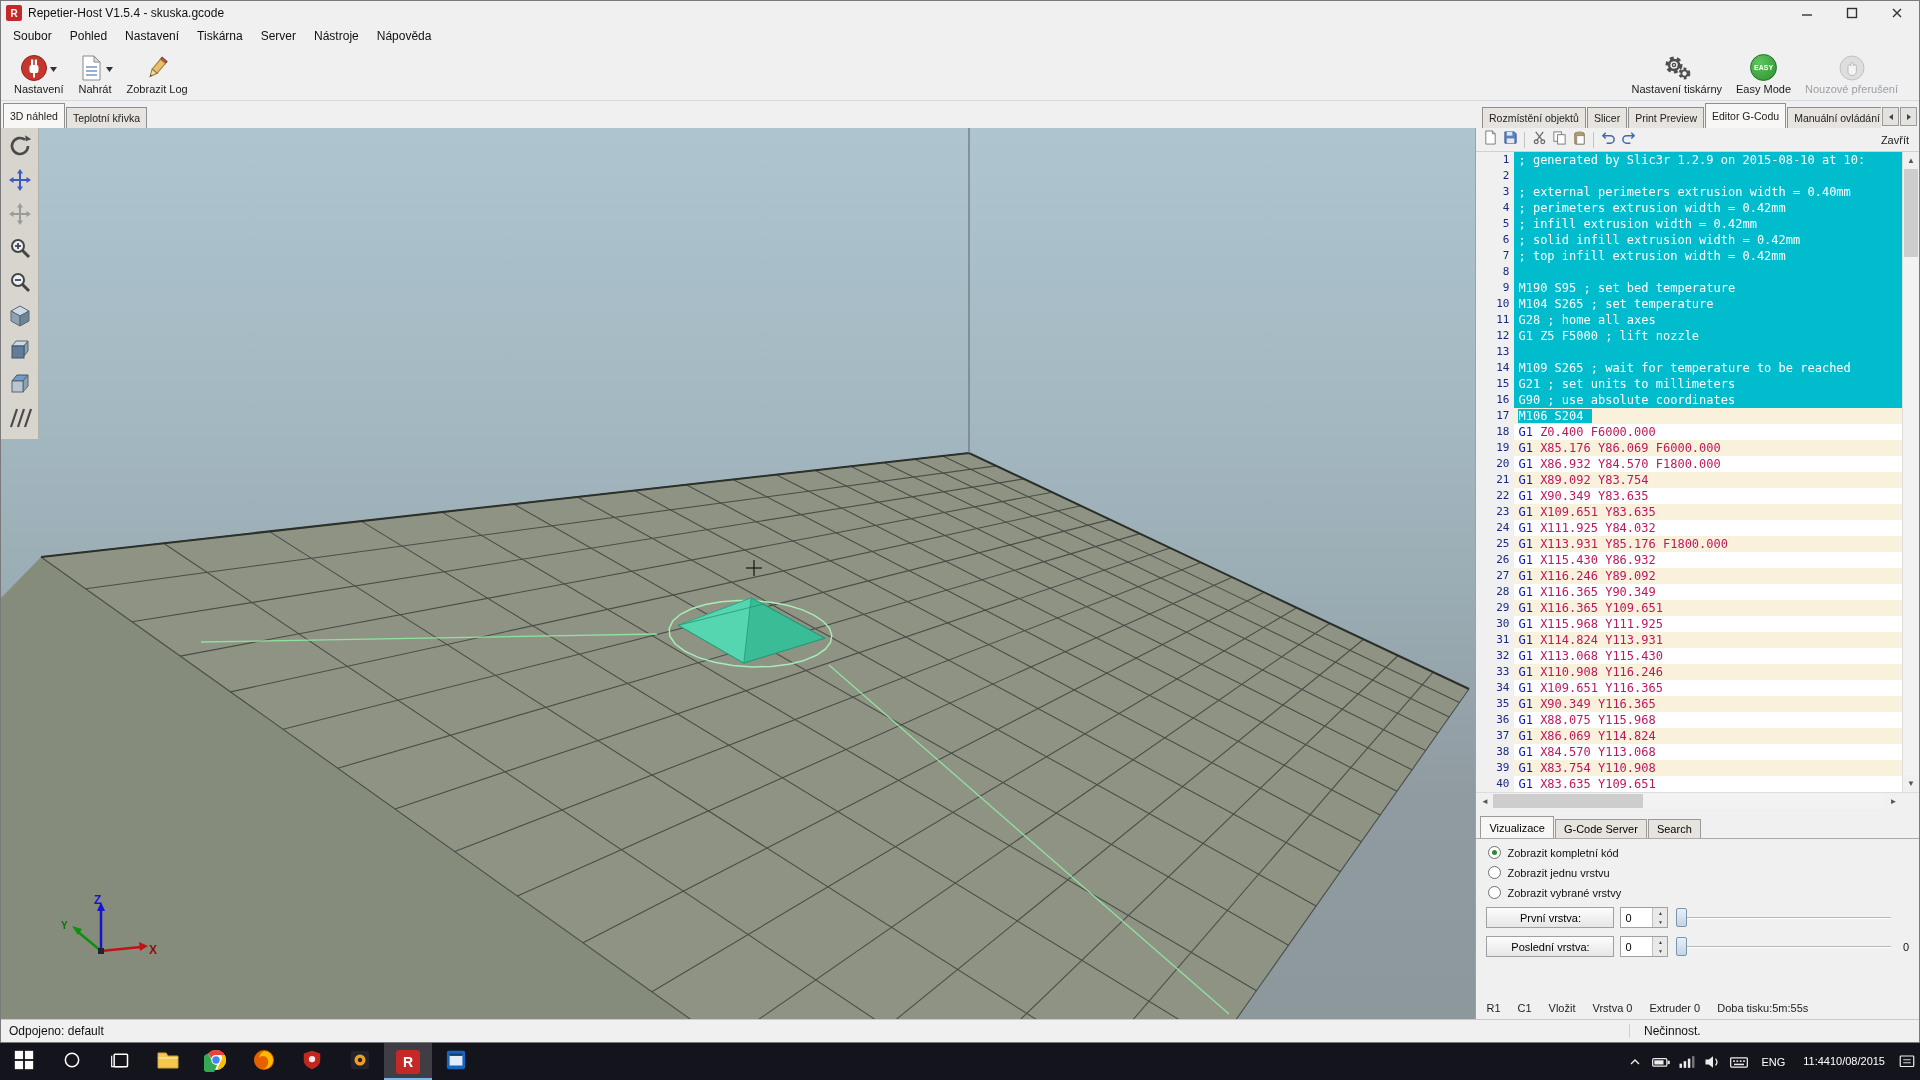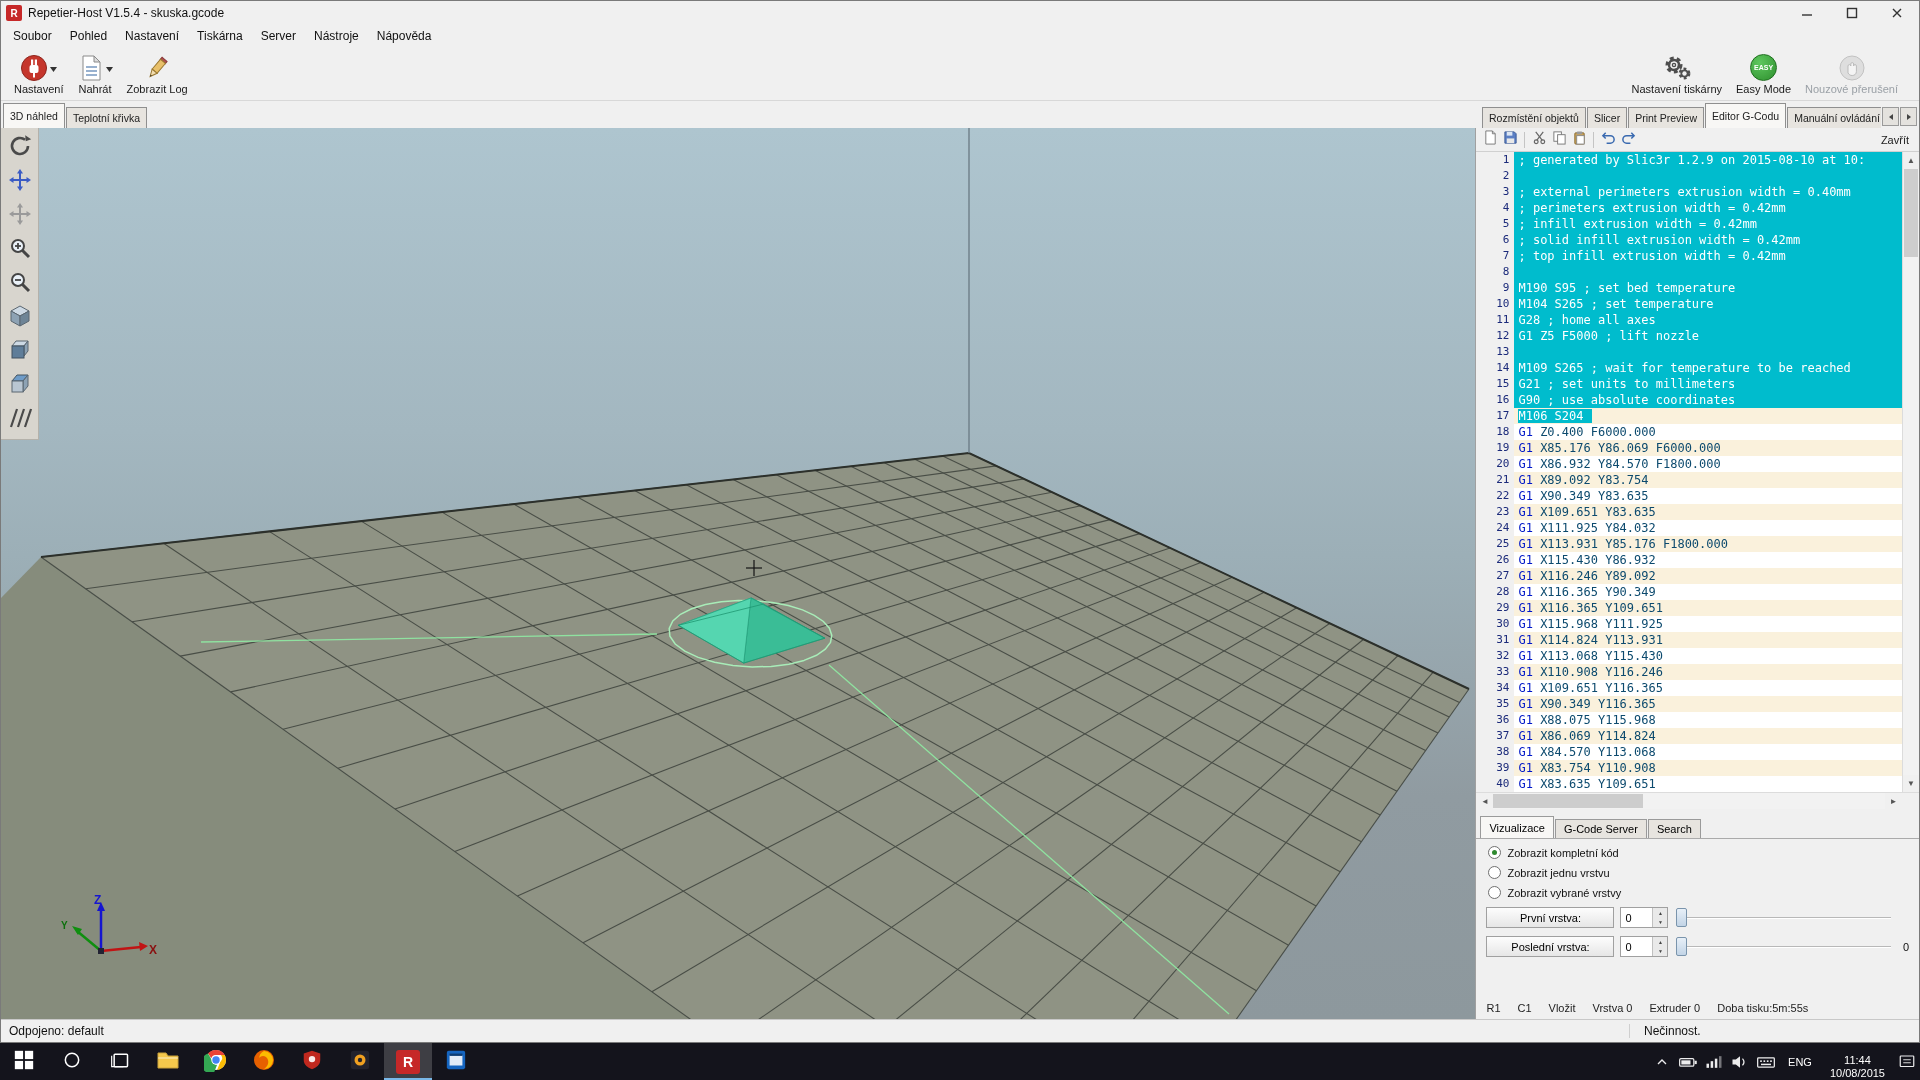--- a/index.html
+++ b/index.html
@@ -45,21 +45,21 @@
 .ed-close{margin-left:auto;font-size:11px;color:#222;padding-right:6px;}
 .ed-body{height:640px;display:flex;flex-direction:column;position:relative;background:#fff;overflow:hidden;flex:0 0 auto;}
 .gcode-lines{width:427px;}
 .gl{display:flex;height:16px;font-family:"DejaVu Sans Mono","Liberation Mono",monospace;font-size:12px;line-height:16px;background:#fff;}
 .gl.alt{background:#faf1dc;}
 .gl.sel{background:#00bccd;}
 .gl.sel .lt{color:#fff;}
 .ln{width:38px;flex:0 0 auto;text-align:right;padding-right:5px;background:#f0f0f0;color:#1b2a7a;font-size:11px;}
 .gl .lt{flex:1;white-space:pre;overflow:hidden;padding-left:4px;}
 .cmd{color:#0018c8;}
-.rest{color:#0c4a6e;}
+.rest{color:#be185d;}
 .selpart{background:#00bccd;color:#fff;padding-right:8px;}
 .vscroll{position:absolute;right:0;top:0;width:17px;height:640px;background:#f2f2f2;border-left:1px solid #dcdcdc;}
 .vs-up,.vs-dn{position:absolute;left:0;width:16px;height:17px;display:flex;align-items:center;justify-content:center;font-size:8px;color:#555;background:#f0f0f0;}
 .vs-up{top:0;} .vs-dn{bottom:0;}
 .vs-thumb{position:absolute;left:1px;top:17px;width:14px;height:88px;background:#cdcdcd;}
 .hscroll{height:17px;display:flex;background:#f2f2f2;border-top:1px solid #dcdcdc;flex:0 0 auto;}
 .hs-btn{width:17px;height:16px;display:flex;align-items:center;justify-content:center;font-size:8px;color:#555;background:#f0f0f0;}
 .hs-track{flex:1;position:relative;}
 .hs-thumb{position:absolute;left:0;top:1px;width:150px;height:14px;background:#cdcdcd;}
 .hs-corner{width:17px;background:#f0f0f0;}
@@ -89,21 +89,21 @@
 .sb-left{position:absolute;left:8px;top:4px;}
 .sb-right{position:absolute;left:1628px;top:4px;border-left:1px solid #cfcfcf;padding-left:14px;}
 
 .taskbar{position:absolute;left:0;bottom:0;width:1920px;height:37px;background:#14141c;display:flex;align-items:stretch;}
 .tb-btn{width:48px;display:flex;align-items:center;justify-content:center;}
 .tb-btn.active{background:rgba(255,255,255,.18);box-shadow:inset 0 -2px 0 #7ab8e8;}
 .rep-ico{width:24px;height:24px;background:#c62828;border-radius:3px;color:#fff;font-weight:bold;font-size:14px;display:flex;align-items:center;justify-content:center;}
 .tray{margin-left:auto;display:flex;align-items:stretch;}
 .tray-ic{width:26px;display:flex;align-items:center;justify-content:center;opacity:.92;}
 .tb-lang{display:flex;align-items:center;color:#fff;font-size:11px;padding:0 9px;}
-.tb-clock{display:flex;flex-direction:column;align-items:center;justify-content:flex-end;color:#fff;font-size:11px;line-height:13px;padding:0 9px;}
+.tb-clock{display:flex;flex-direction:row;align-items:center;justify-content:center;color:#fff;font-size:11px;line-height:13px;padding:0 9px;}
 </style>
 </head>
 <body>
 
 <div class="app">
 
   <div class="titlebar">
     <div class="app-ico">R</div>
     <div class="title">Repetier-Host V1.5.4 - skuska.gcode</div>
     <div class="win-controls">

